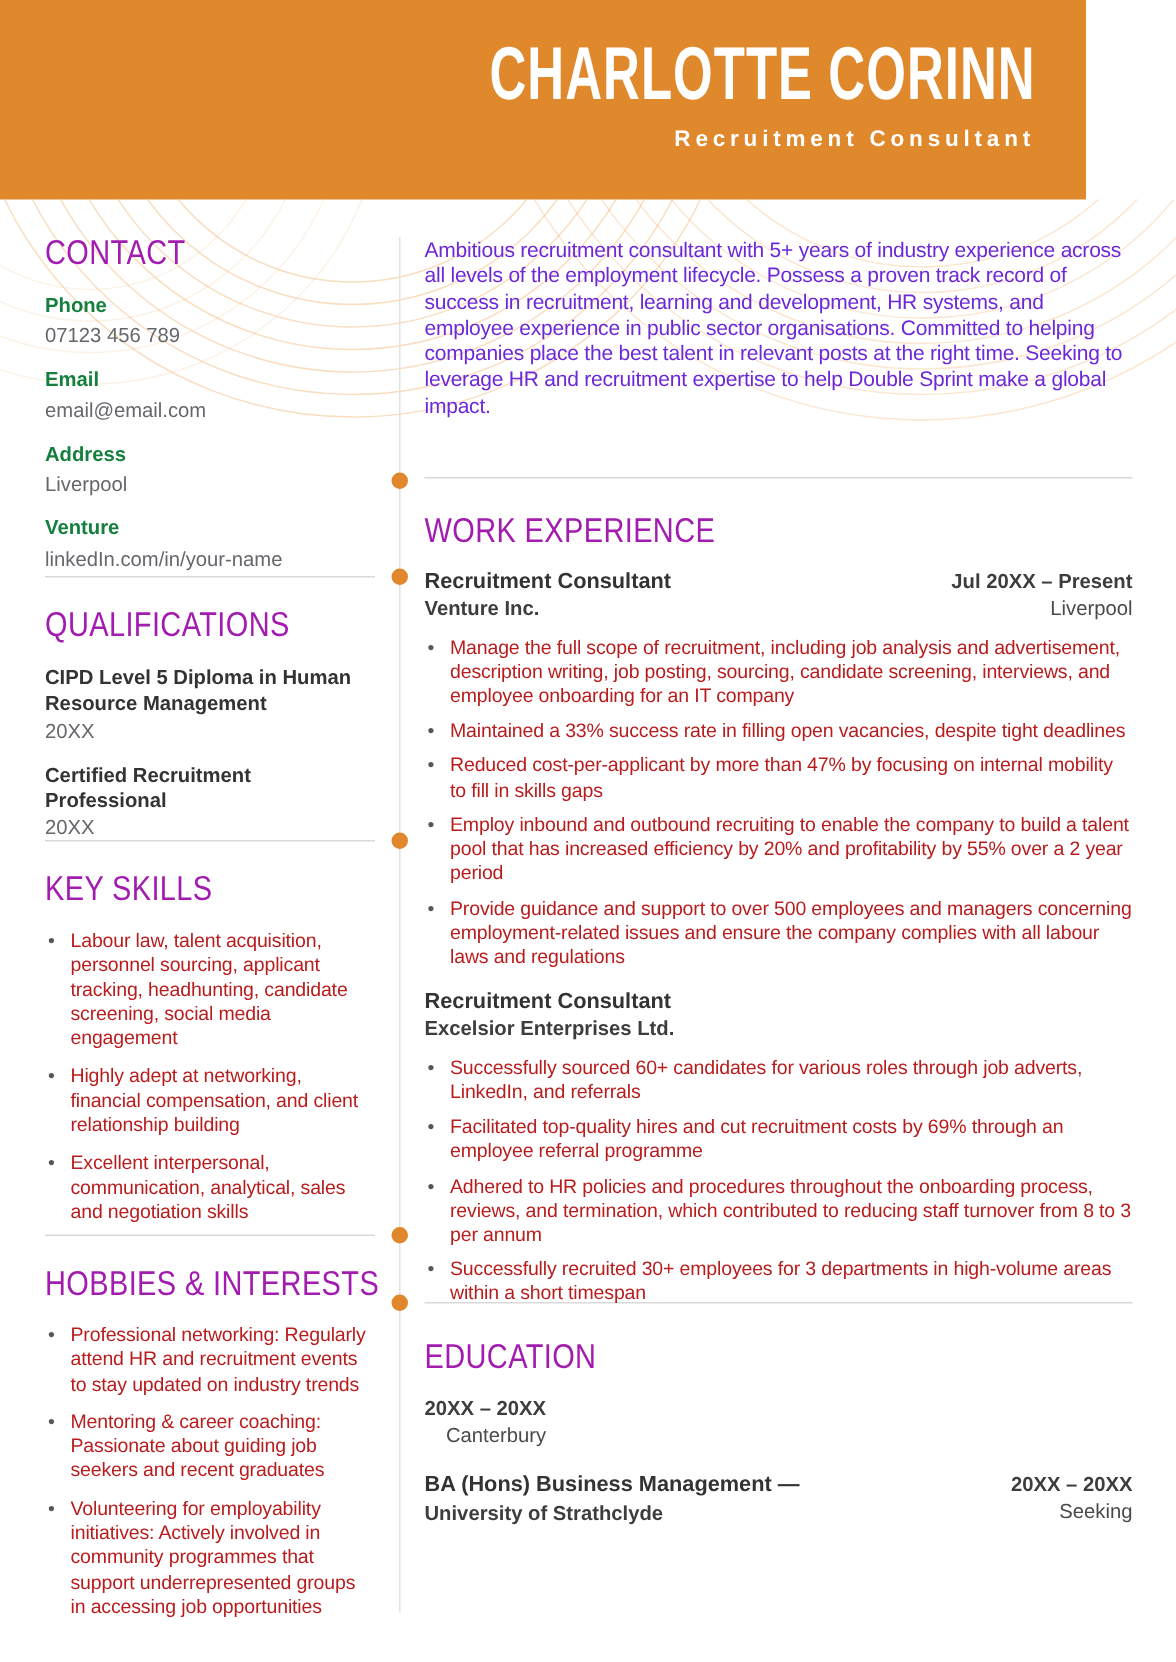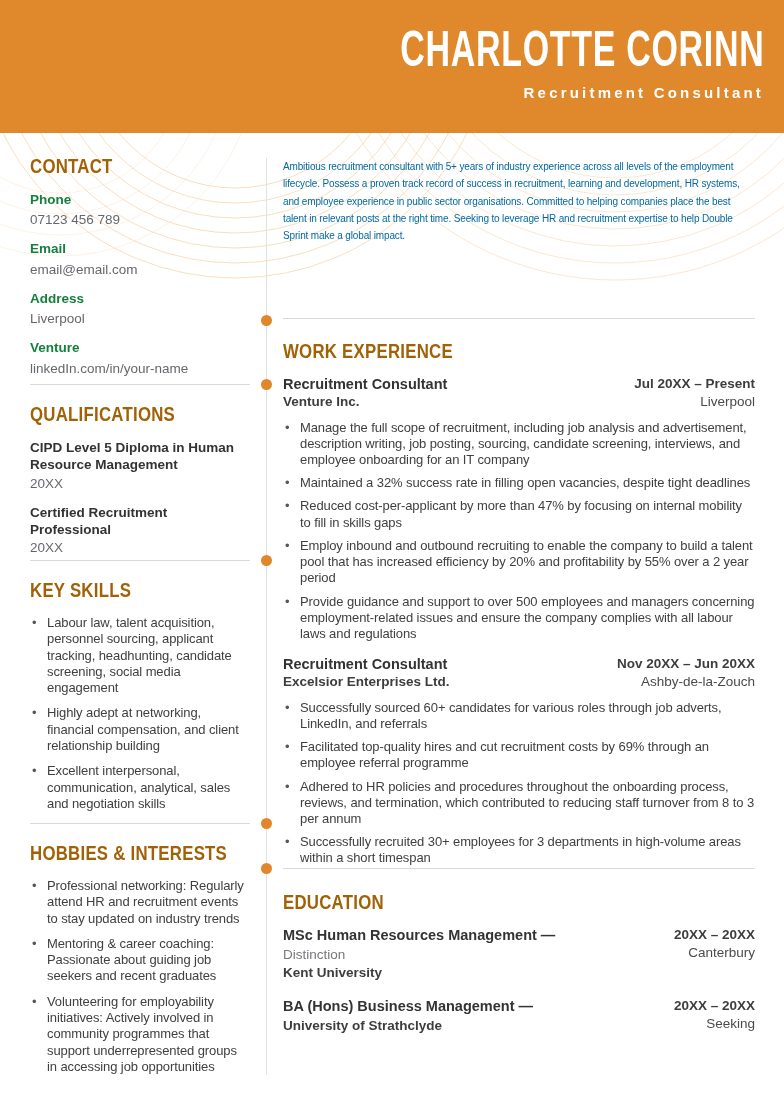--- a/index.html
+++ b/index.html
@@ -5,65 +5,65 @@
   * { margin:0; padding:0; box-sizing:border-box; }
   html,body { background:#e9e9e9; }
   .page {
     position:relative; width:784px; height:1108px; margin:0 auto;
     background:#ffffff; overflow:hidden;
     font-family:"Liberation Sans", sans-serif;
     color:#3d3d3d;
   }
   
   .band {
-    position:absolute; top:0; left:0; width:784px; height:133px;
-    background:#e0882c; text-align:right; padding:24px 20px 0 0;
+    position:absolute; top:0; left:0; width:724px; height:133px;
+    background:#e0882c; text-align:right; padding:24px 34px 0 0;
   }
   .band .name {
     display:inline-block; transform:scaleX(0.68); transform-origin:100% 50%;
     font-size:50px; font-weight:bold; color:#ffffff; letter-spacing:1px;
     line-height:1.02; white-space:nowrap;
   }
   .band .role {
     margin-top:9px; font-size:15px; font-weight:bold; color:#ffffff;
     letter-spacing:3.2px; white-space:nowrap;
   }
   
   .arcs { position:absolute; top:133px; left:0; width:784px; height:190px; pointer-events:none; }
   
   .vline { position:absolute; left:266px; top:158px; width:1px; height:917px; background:#e2e2e2; }
   .dot { position:absolute; left:261px; width:11px; height:11px; border-radius:50%; background:#e0872c; }
   .hdiv { position:absolute; height:1px; background:#d9d9d9; }
   .hdiv.left { left:30px; width:220px; }
   .hdiv.right { left:283px; width:472px; }
   
   .sec-h {
-    color:#a16207; font-size:20px; font-weight:bold; letter-spacing:0.3px;
+    color:#a21caf; font-size:23px; font-weight:normal; letter-spacing:0.3px;
     white-space:nowrap;
   }
   .sec-h span { display:inline-block; transform:scaleX(0.84); transform-origin:0 50%; }
   
   .lcol { position:absolute; left:30px; width:220px; }
   .contact-item { margin-bottom:11px; }
   .contact-item .lab { font-size:13.5px; font-weight:bold; color:#15803d; line-height:1.35; }
   .contact-item .val { font-size:13.5px; color:#66676c; line-height:1.35; margin-top:2px; }
   .qual-item { margin-bottom:13px; }
   .qual-item .qt { font-size:13.5px; font-weight:bold; color:#333; line-height:1.28; }
   .qual-item .qy { font-size:13.5px; color:#66676c; margin-top:2px; }
   ul.blist { list-style:none; }
   ul.blist li {
-    position:relative; padding-left:17px; font-size:13px; color:#404040;
+    position:relative; padding-left:17px; font-size:13px; color:#b91c1c;
     line-height:16.3px; margin-bottom:9px; letter-spacing:-0.1px;
   }
   ul.blist li::before { content:"•"; position:absolute; left:2px; top:0; color:#55565a; }
   .lcol .sec-h { margin-bottom:13px; }
   
   .rcol { position:absolute; left:283px; width:472px; }
   .rcol .sec-h { margin-bottom:12px; }
-  .profile-text { font-size:10px; color:#0369a1; line-height:17.3px; letter-spacing:-0.15px; }
+  .profile-text { font-size:14px; color:#6d28d9; line-height:17.3px; letter-spacing:-0.15px; }
   .job { margin-bottom:13px; }
   .job-head, .edu-head { display:flex; justify-content:space-between; }
   .jh-l .jt { font-size:14.5px; font-weight:bold; color:#333; line-height:1.25; }
   .jh-l .jc { font-size:13.5px; font-weight:bold; color:#3d3d3d; line-height:1.3; }
   .jh-r { text-align:right; }
   .jh-r .jd { font-size:13.5px; font-weight:bold; color:#3d3d3d; line-height:1.34; }
   .jh-r .jl { font-size:13.5px; color:#4a4a4c; line-height:1.3; }
   .job ul.blist { margin-top:9px; }
   .job ul.blist li { margin-bottom:7px; line-height:16.2px; }
   .edu-item { margin-bottom:15px; }
@@ -186,57 +186,48 @@
           <div class="jt">Recruitment Consultant</div>
           <div class="jc">Venture Inc.</div>
         </div>
         <div class="jh-r">
           <div class="jd">Jul 20XX – Present</div>
           <div class="jl">Liverpool</div>
         </div>
       </div>
       <ul class="blist">
         <li>Manage the full scope of recruitment, including job analysis and advertisement, description writing, job posting, sourcing, candidate screening, interviews, and employee onboarding for an IT company</li>
-        <li>Maintained a 32% success rate in filling open vacancies, despite tight deadlines</li>
+        <li>Maintained a 33% success rate in filling open vacancies, despite tight deadlines</li>
         <li>Reduced cost-per-applicant by more than 47% by focusing on internal mobility to fill in skills gaps</li>
         <li>Employ inbound and outbound recruiting to enable the company to build a talent pool that has increased efficiency by 20% and profitability by 55% over a 2 year period</li>
         <li>Provide guidance and support to over 500 employees and managers concerning employment-related issues and ensure the company complies with all labour laws and regulations</li>
       </ul>
     </div>
 
     <div class="job">
       <div class="job-head">
         <div class="jh-l">
           <div class="jt">Recruitment Consultant</div>
           <div class="jc">Excelsior Enterprises Ltd.</div>
-        </div>
-        <div class="jh-r">
-          <div class="jd">Nov 20XX – Jun 20XX</div>
-          <div class="jl">Ashby-de-la-Zouch</div>
         </div>
       </div>
       <ul class="blist">
         <li>Successfully sourced 60+ candidates for various roles through job adverts, LinkedIn, and referrals</li>
         <li>Facilitated top-quality hires and cut recruitment costs by 69% through an employee referral programme</li>
         <li>Adhered to HR policies and procedures throughout the onboarding process, reviews, and termination, which contributed to reducing staff turnover from 8 to 3 per annum</li>
         <li>Successfully recruited 30+ employees for 3 departments in high-volume areas within a short timespan</li>
       </ul>
     </div>
   </div>
 
   <div class="rcol" style="top:891px">
     <div class="sec-h"><span>EDUCATION</span></div>
 
     <div class="edu-item">
       <div class="edu-head">
-        <div class="edu-l">
-          <div class="deg">MSc Human Resources Management —</div>
-          <div class="grade">Distinction</div>
-          <div class="school">Kent University</div>
-        </div>
         <div class="jh-r">
           <div class="jd">20XX – 20XX</div>
           <div class="jl">Canterbury</div>
         </div>
       </div>
     </div>
 
     <div class="edu-item">
       <div class="edu-head">
         <div class="edu-l">

